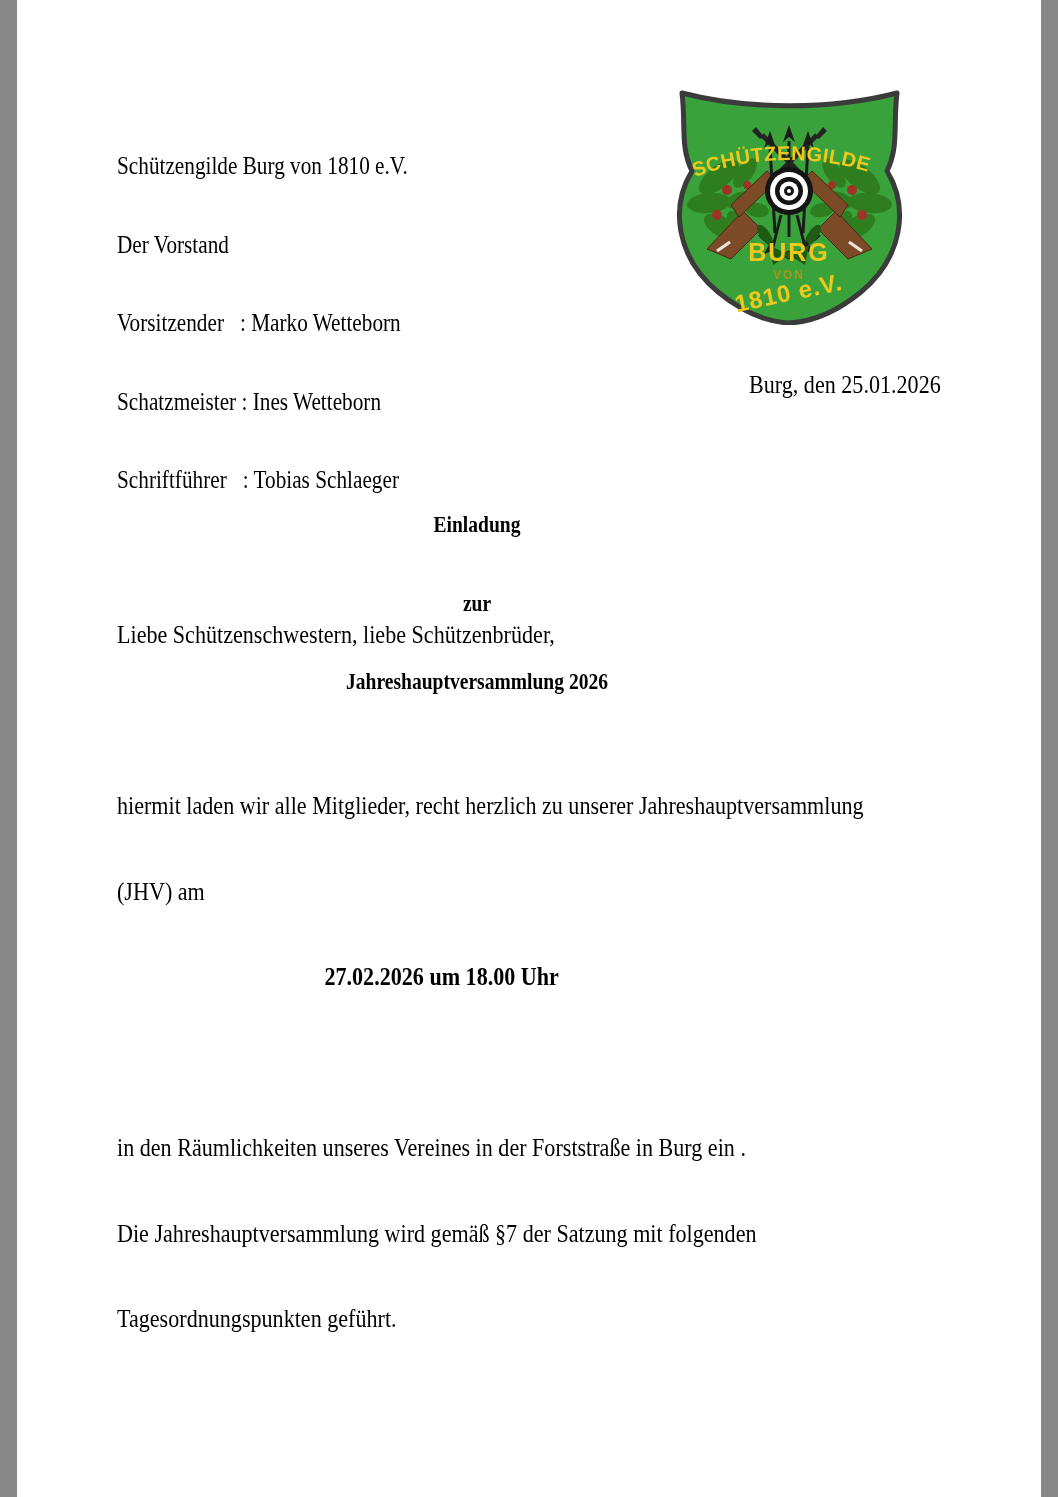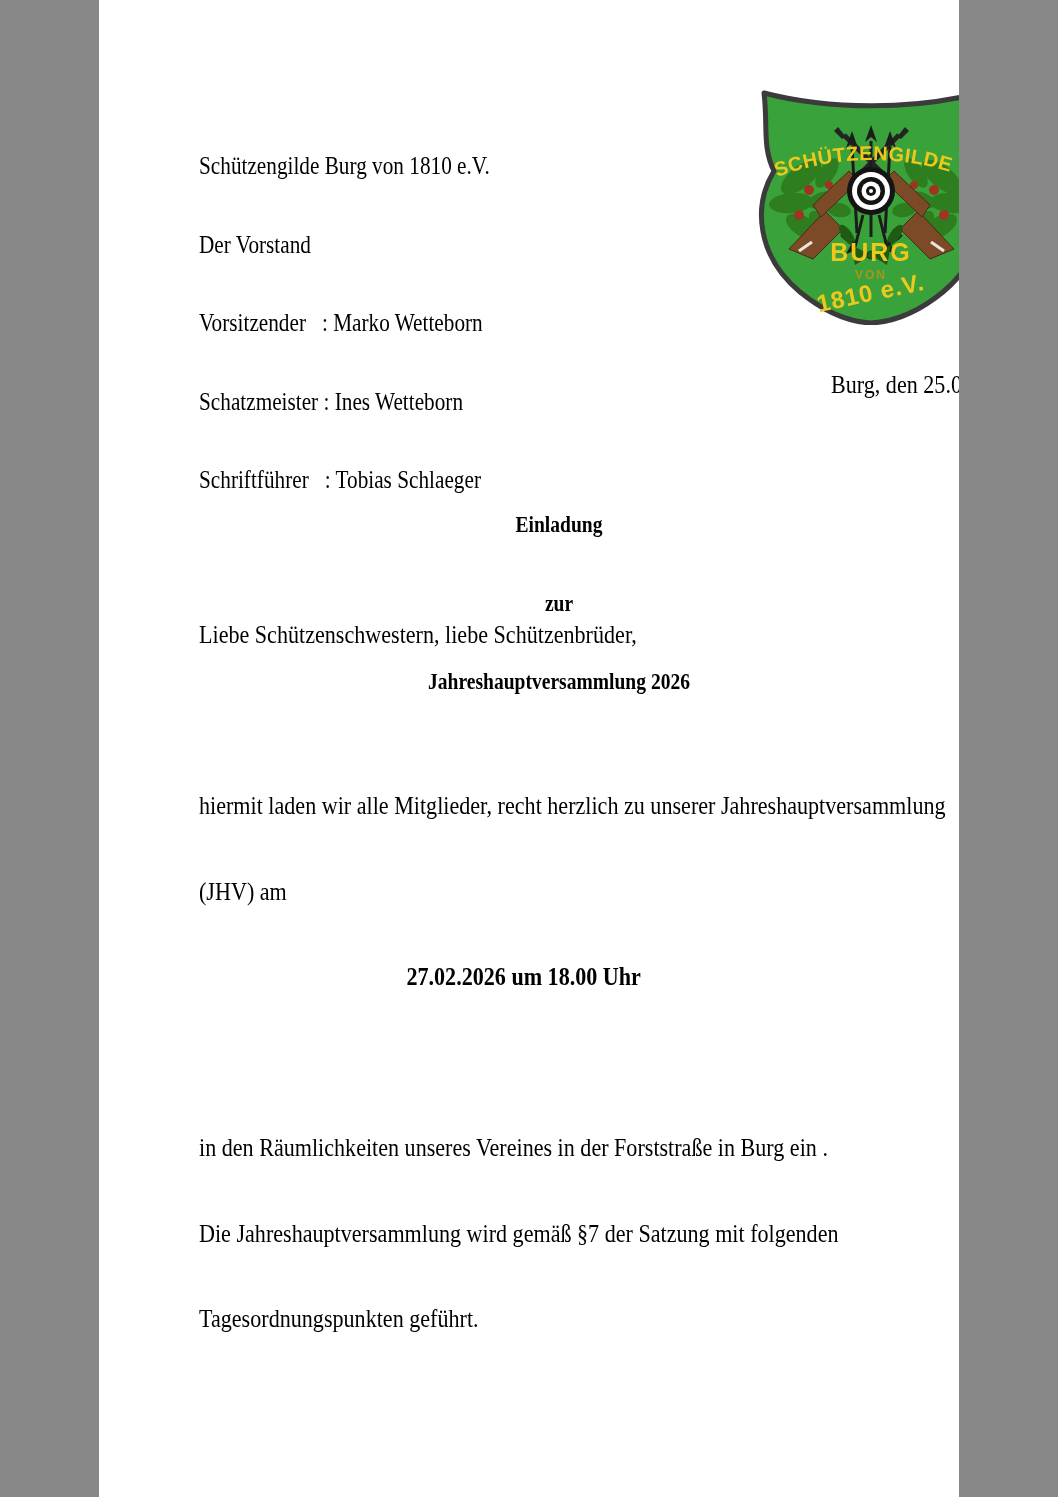--- a/index.html
+++ b/index.html
@@ -1,17 +1,17 @@
 <!DOCTYPE html>
 <html><head>
 <meta charset="utf-8">
 <style>
   html,body{margin:0;padding:0;background:#888;}
   .page{
-    position:relative;width:860px;height:1497px;background:#ffffff;
+    position:relative;width:1024px;height:1497px;background:#ffffff;
     font-family:"Liberation Serif","DejaVu Serif",serif;color:#000;
     overflow:hidden;margin:0 auto;
   }
   .cond{transform:scaleX(0.85);transform-origin:0 0;}
   .header-block{
     position:absolute;left:100px;top:103px;
     font-size:25px;line-height:25px;white-space:pre;
   }
   .logo-wrap{position:absolute;left:650px;top:85px;width:245px;height:240px;}
   .dateline{

